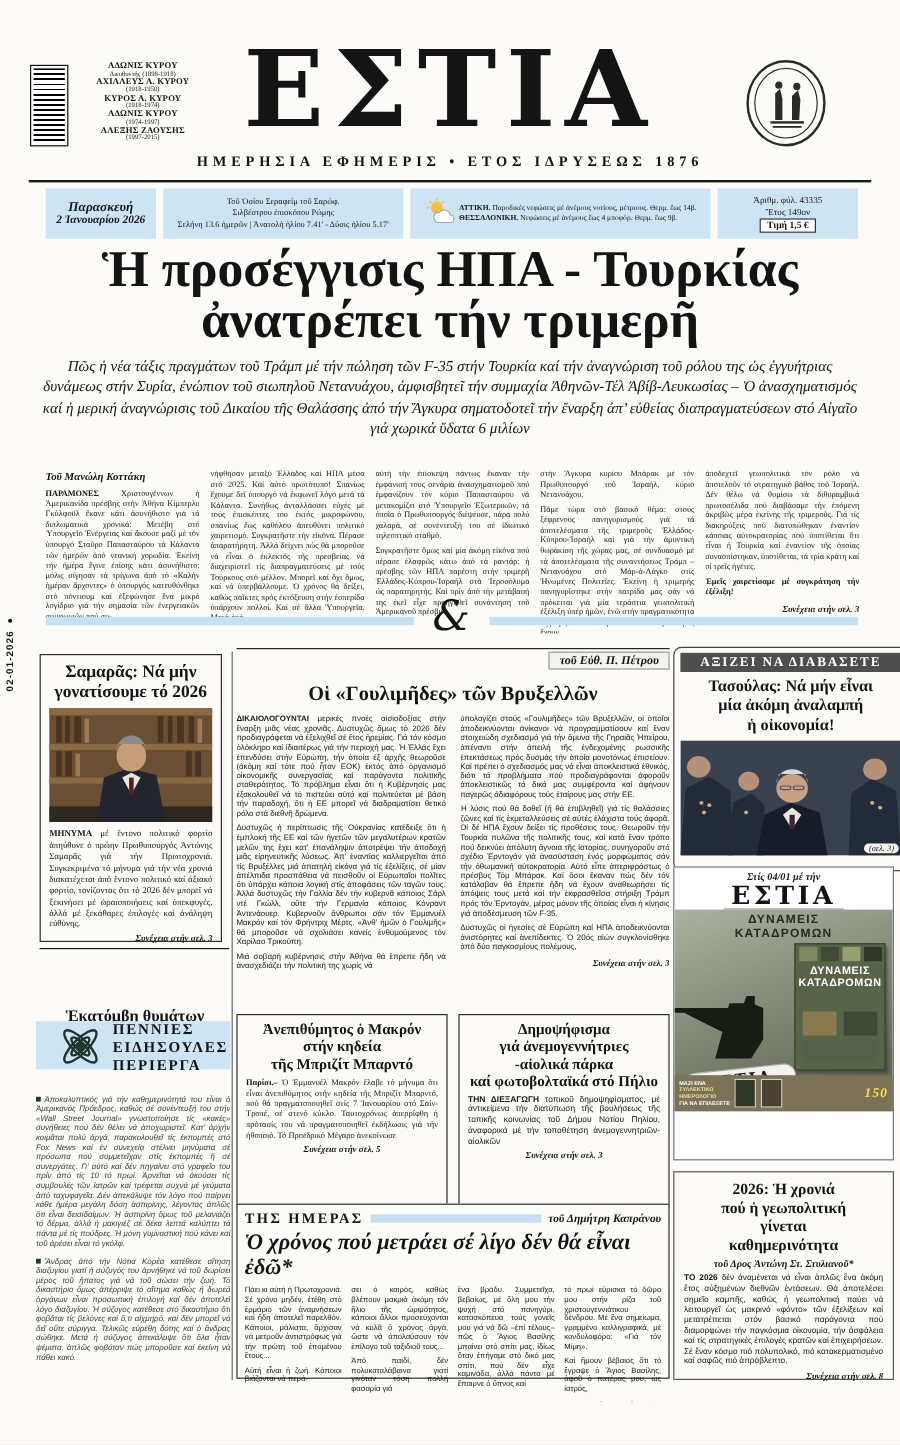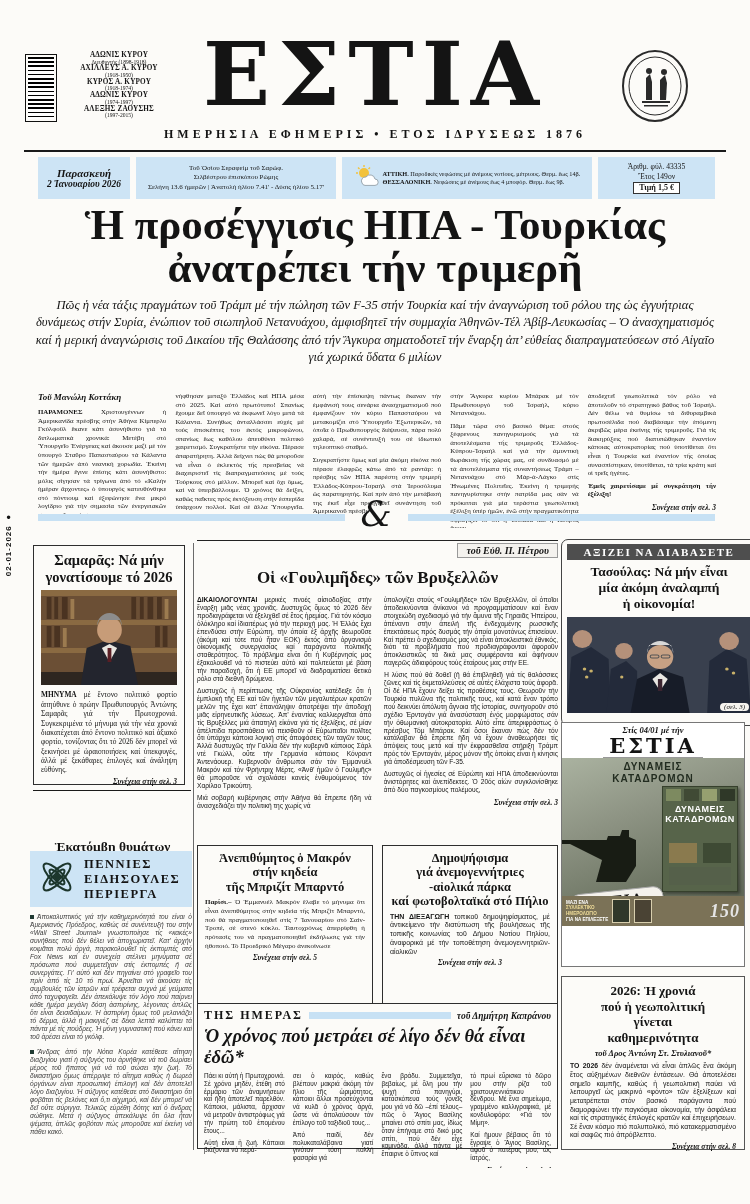--- a/index.html
+++ b/index.html
@@ -59,22 +59,22 @@
   #edge-date{left:4px;top:512px;writing-mode:vertical-rl;transform:rotate(180deg);
              font-size:8px;font-weight:bold;font-family:"Liberation Sans",sans-serif;letter-spacing:1px;}
 
   
   #samaras{left:33px;top:545px;width:152px;height:240px;padding:6px 7px;}
   #samaras .t{font-size:14.5px;font-weight:bold;line-height:1.15;text-align:center;}
   #samaras-photo{width:100%;height:95px;margin:5px 0 5px;}
   #samaras .b{font-size:7.4px;line-height:1.27;}
   #hecatomb{left:33px;top:839px;width:159px;}
   #hecatomb .t{font-size:13.5px;font-weight:bold;line-height:1.2;text-align:center;}
-  #pennies{left:30px;top:851px;width:162px;height:56px;background:#cde4f5;display:flex;
-           align-items:center;gap:6px;padding:0 6px;box-sizing:border-box;}
+  #pennies{left:30px;top:851px;width:162px;height:40px;background:#cde4f5;display:flex;
+           gap:6px;padding:0 16px;box-sizing:border-box;}
   #pennies .pt{font-size:12.5px;font-weight:bold;letter-spacing:1.5px;line-height:1.2;}
   #briefs{left:30px;top:913px;width:162px;height:245px;overflow:hidden;
           font-style:italic;font-size:6.6px;line-height:1.22;color:#3a3a3a;}
   #briefs p{margin:0 0 6px;}
   .bullet{display:inline-block;width:4px;height:4px;background:#203a32;margin-right:3px;}
 
   
   #g-bylinerow{left:197px;top:540px;width:361px;border-top:1.5px solid #222;}
   #g-byline{position:absolute;right:0;top:2px;font-size:10px;font-weight:bold;font-style:italic;
             background:#f4f2ee;border:1px solid #999;padding:1px 8px;}
@@ -126,21 +126,21 @@
         border:1px solid #aaa;border-radius:10px;transform:rotate(-6deg);text-align:center;
         box-shadow:1px 2px 2px rgba(0,0,0,.35);}
   #roll span{font-family:"DejaVu Serif",serif;font-weight:900;font-size:13px;letter-spacing:2px;}
   #promo-strip{position:absolute;left:0;bottom:0;width:100%;height:30px;background:#7b7257;
       display:flex;align-items:center;gap:4px;padding:0 4px;box-sizing:border-box;}
   #strip-txt{color:#fff;font-family:"Liberation Sans",sans-serif;font-size:4.6px;font-weight:bold;
              line-height:1.25;text-transform:uppercase;}
   #strip-txt .hl{color:#f0dd9a;}
   .thumb{width:16px;height:22px;background:#30382a;border:1px solid #d8cfae;}
   .thumb2{background:#4a4334;}
-  #badge150{margin-left:auto;color:#e5e5e5;font-weight:bold;font-style:italic;font-size:18px;
+  #badge150{margin-left:auto;color:#fde047;font-weight:bold;font-style:italic;font-size:11px;
             font-family:"Liberation Serif",serif;letter-spacing:1px;}
   #stylianou{left:561px;top:976px;width:184px;height:174px;border:1px solid #555;box-sizing:border-box;
              padding:6px 8px;}
   #st-title{text-align:center;font-weight:bold;font-size:13px;line-height:1.2;}
   #st-by{text-align:center;font-size:8.5px;font-weight:bold;font-style:italic;margin:3px 0 4px;}
   #st-body{font-size:6.9px;line-height:1.25;font-family:"Liberation Sans",sans-serif;}
 </style>
 </head>
 <body>
 

